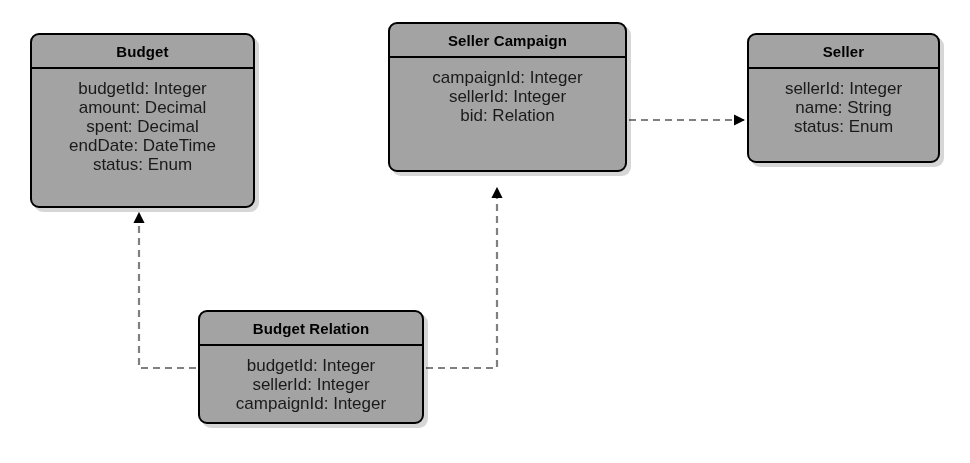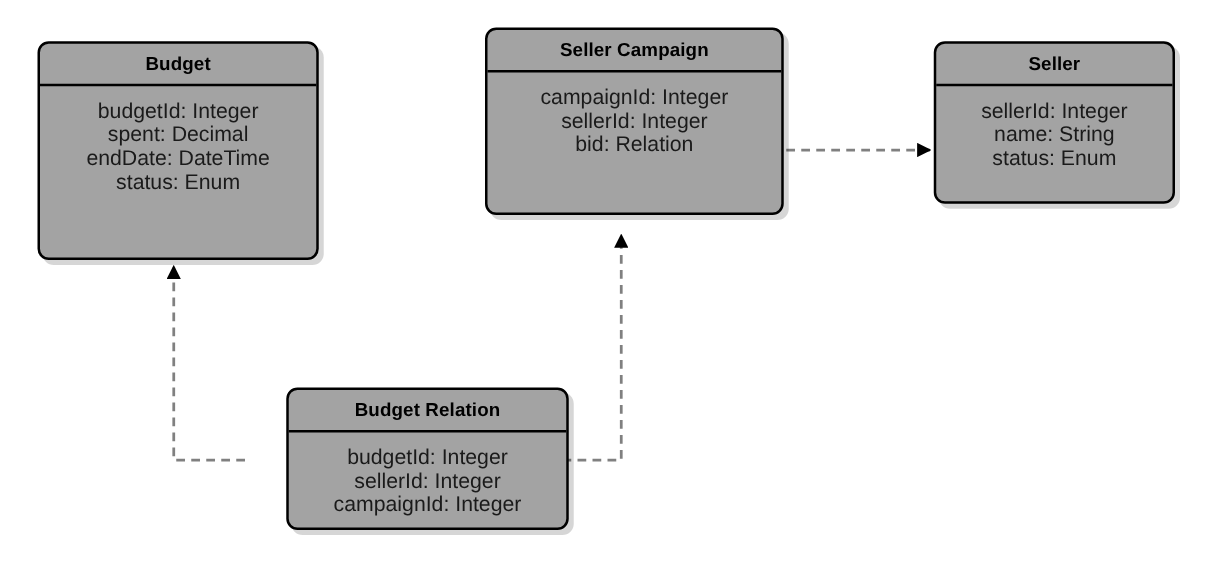--- a/index.html
+++ b/index.html
@@ -84,20 +84,21 @@
 
     <polyline points="426,368 497,368 497,188" fill="none" stroke="#808080" stroke-width="2.2" stroke-dasharray="7,5" marker-end="url(#arrow-right)"></polyline>
   </svg>
 
   <div class="entity" style="left:30px; top:33px; width:225px; height:175px;">
     <div class="entity-header">
       <span class="entity-title">Budget</span>
     </div>
     <div class="entity-body">
       <div class="attribute">budgetId: Integer</div>
+      <div class="attribute">amount: Decimal</div>
       <div class="attribute">spent: Decimal</div>
       <div class="attribute">endDate: DateTime</div>
       <div class="attribute">status: Enum</div>
     </div>
   </div>
 
   <div class="entity" style="left:388px; top:22px; width:239px; height:150px;">
     <div class="entity-header">
       <span class="entity-title">Seller Campaign</span>
     </div>
@@ -112,21 +113,21 @@
     <div class="entity-header">
       <span class="entity-title">Seller</span>
     </div>
     <div class="entity-body">
       <div class="attribute">sellerId: Integer</div>
       <div class="attribute">name: String</div>
       <div class="attribute">status: Enum</div>
     </div>
   </div>
 
-  <div class="entity" style="left:198px; top:310px; width:226px; height:114px;margin-left:31px;">
+  <div class="entity" style="left:198px; top:310px; width:226px; height:114px;">
     <div class="entity-header">
       <span class="entity-title">Budget Relation</span>
     </div>
     <div class="entity-body">
       <div class="attribute">budgetId: Integer</div>
       <div class="attribute">sellerId: Integer</div>
       <div class="attribute">campaignId: Integer</div>
     </div>
   </div>
 

